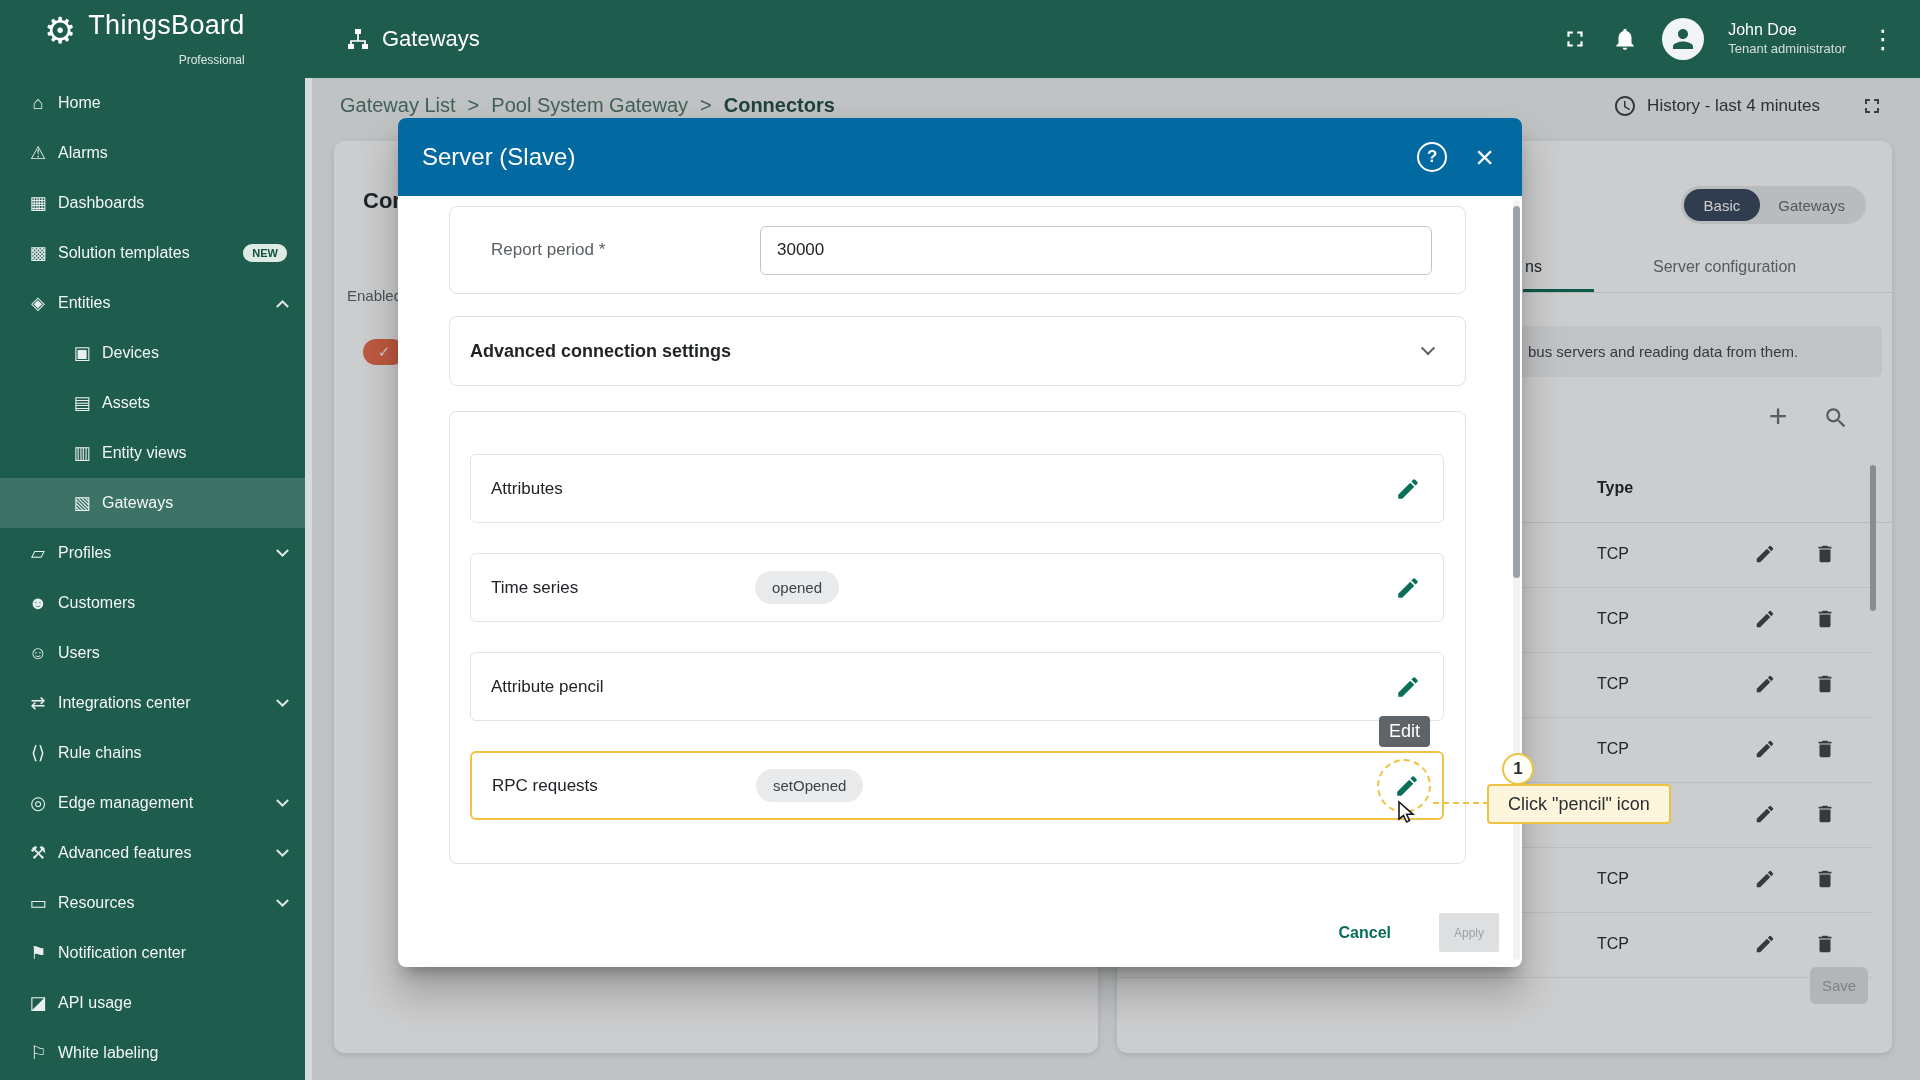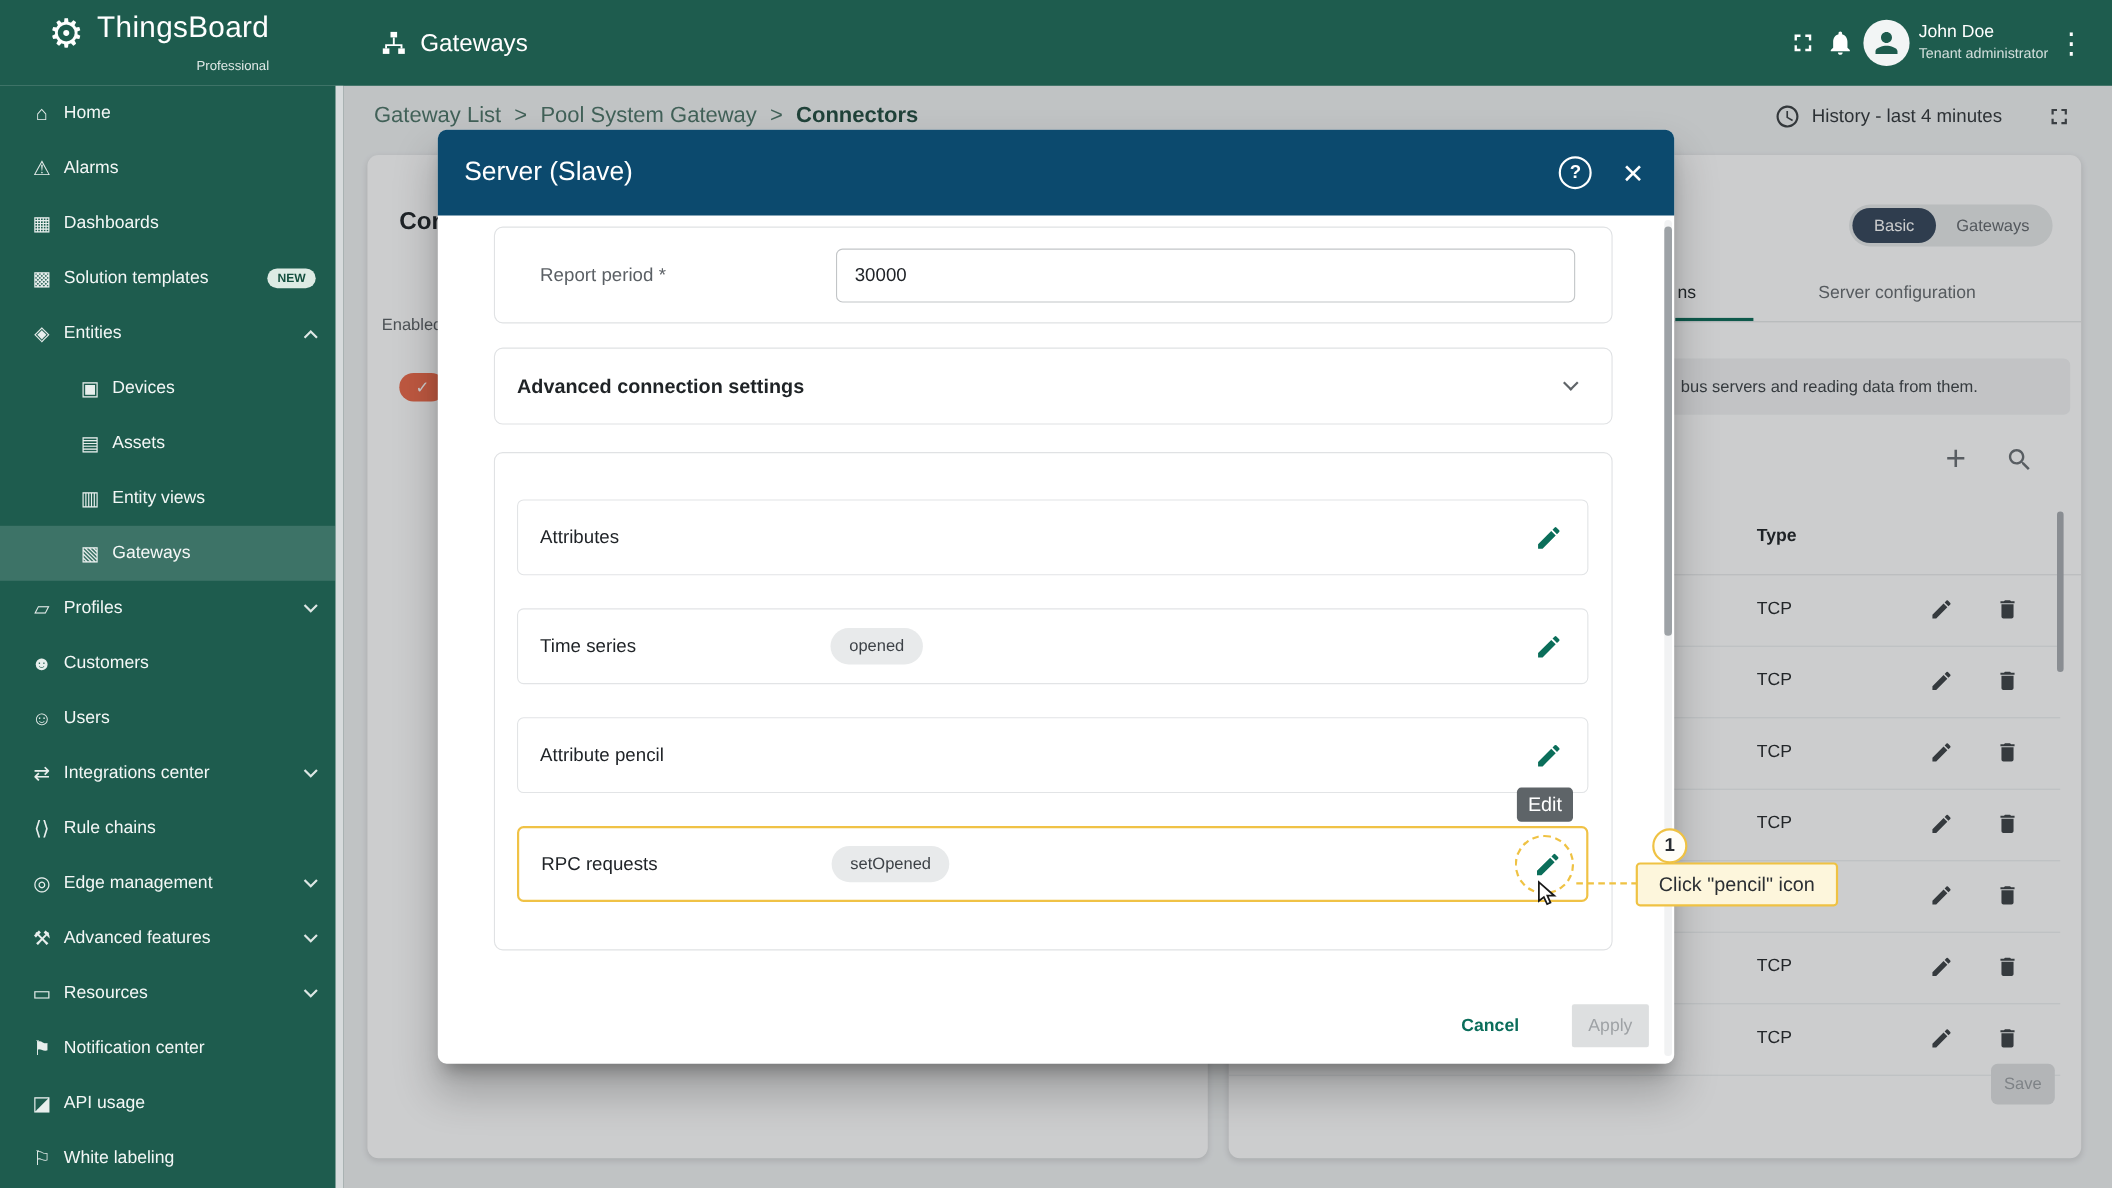--- a/index.html
+++ b/index.html
@@ -7,21 +7,21 @@
   body { font-family:"Liberation Sans","DejaVu Sans",sans-serif; background:#F0F2F3; }
   .screen { position:relative; width:1920px; height:1080px; overflow:hidden; }
 
   
   .topbar { position:absolute; top:0; left:0; width:100%; height:78px; background:#1E5C4E; display:flex; align-items:center; z-index:10; color:#fff; }
   .brand { width:312px; flex:none; display:flex; align-items:flex-start; padding-left:44px; gap:12px; }
   .gear-glyph { font-size:36px; line-height:1; margin-top:2px; }
   .brand-name { font-size:27px; font-weight:500; letter-spacing:.3px; line-height:1.1; }
   .brand-sub { font-size:12px; text-align:right; opacity:.85; margin-top:12px; }
   .page-title-wrap { display:flex; align-items:center; gap:12px; font-size:22px; margin-left:34px; }
-  .topbar-right { margin-left:auto; display:flex; align-items:center; gap:8px; padding-right:24px; }
+  .topbar-right { margin-left:auto; display:flex; align-items:center; gap:24px; padding-right:24px; }
   .icon-btn { display:flex; align-items:center; justify-content:center; color:#fff; }
   .avatar { width:42px; height:42px; border-radius:50%; background:#F2F5F5; display:flex; align-items:center; justify-content:center; }
   .user-block { line-height:1.3; }
   .user-name { font-size:16px; }
   .user-role { font-size:13px; opacity:.8; }
   .dots-glyph { font-size:26px; }
 
   
   .sidebar { position:absolute; top:78px; left:0; width:312px; bottom:0; background:#1E5C4E; z-index:10; color:rgba(255,255,255,.95); }
   .sidebar-scrollbar { position:absolute; top:0; right:0; width:7px; height:100%; background:#D7DBDC; }
@@ -68,21 +68,21 @@
   .trow { height:65px; border-bottom:1px solid #ECEEEF; position:relative; }
   .trow-type { position:absolute; left:480px; top:22px; font-size:16px; color:#26292c; }
   .trow-edit { position:absolute; left:637px; top:20px; color:#3E4347; }
   .trow-del { position:absolute; left:697px; top:20px; color:#3E4347; }
   .vscroll { position:absolute; left:753px; top:324px; width:6px; height:146px; background:#A9AEB3; border-radius:3px; }
   .save-btn { position:absolute; right:24px; top:826px; width:58px; height:37px; background:#DFE1E2; color:#9CA0A4; font-size:15px; border:none; border-radius:6px; font-family:inherit; }
 
   
   .backdrop { position:absolute; left:312px; top:78px; right:0; bottom:0; background:rgba(22,28,30,.22); z-index:20; }
   .modal { position:absolute; left:398px; top:118px; width:1124px; height:849px; background:#fff; border-radius:8px; z-index:30; box-shadow:0 11px 15px -7px rgba(0,0,0,.3), 0 24px 38px 3px rgba(0,0,0,.22); }
-  .modal-header { height:78px; background:#0c4a6e; border-radius:8px 8px 0 0; display:flex; align-items:center; color:#fff; padding:0 28px 0 24px;justify-content:flex-end; }
+  .modal-header { height:78px; background:#0369a1; border-radius:8px 8px 0 0; display:flex; align-items:center; color:#fff; padding:0 28px 0 24px;justify-content:flex-end; }
   .modal-title { font-size:24px; font-weight:500; }
   .help-btn { margin-left:auto; width:30px; height:30px; border:2.5px solid #fff; border-radius:50%; display:flex; align-items:center; justify-content:center; font-size:17px; font-weight:700; cursor:pointer; }
   .close-btn { margin-left:28px; font-size:32px; line-height:26px; cursor:pointer; }
   .modal-body { position:relative; height:771px; }
   .group { position:absolute; left:51px; width:1017px; border:1px solid #E0E2E4; border-radius:8px; background:#fff; }
   .report-group { top:10px; height:88px; display:flex; align-items:center; padding:0 33px 0 41px; }
   .report-label { width:269px; flex:none; font-size:17px; color:#5b6065; }
   .text-input { flex:1; height:49px; border:1px solid #C2C5C7; border-radius:6px; padding:0 16px; font-size:17px; color:#202428; background:#fff; font-family:inherit; }
   .adv-group { top:120px; height:70px; display:flex; align-items:center; padding:0 32px 0 20px; }
   .adv-title { font-size:18px; font-weight:600; color:#1f2326; }
@@ -91,21 +91,21 @@
   .mcard { height:69px; border:1px solid #E2E4E6; border-radius:6px; display:flex; align-items:center; padding:0 22px 0 20px; background:#fff; }
   .mcard + .mcard { margin-top:30px; }
   .mcard.highlight { border:2px solid #F0C246; }
   .mcard-label { width:264px; flex:none; font-size:17px; color:#202428; }
   .chip { background:#E8EAEB; border-radius:17px; padding:8px 17px; font-size:15px; color:#3d4247; }
   .pencil-btn { margin-left:auto; color:#0B6E5A; cursor:pointer; display:flex; }
   .modal-scroll-track { position:absolute; right:2px; top:4px; width:7px; height:760px; background:#F1F2F3; border-radius:4px; }
   .modal-scroll-thumb { position:absolute; right:2px; top:10px; width:7px; height:372px; background:#9DA2A6; border-radius:4px; }
   .modal-footer { position:absolute; right:23px; bottom:15px; display:flex; align-items:center; }
   .cancel-btn { background:none; border:none; color:#0A6D5A; font-size:16px; font-weight:600; margin-right:48px; font-family:inherit; cursor:pointer; }
-  .apply-btn { height:39px; background:#DDDFE0; color:#9EA2A5; border:none; border-radius:2px; font-size:16px; padding:0 15px; font-family:inherit; }
+  .apply-btn { height:39px; background:#DDDFE0; color:#9EA2A5; border:none; border-radius:2px; font-size:12px; padding:0 15px; font-family:inherit; }
 
   
   .tooltip { position:absolute; left:1379px; top:716px; background:#5E6468; color:#fff; font-size:18px; padding:5px 10px; border-radius:4px; z-index:40; }
   .focus-ring { position:absolute; left:1377px; top:759px; width:54px; height:54px; border:2px dashed #EFC243; border-radius:50%; z-index:40; }
   .dash-line { position:absolute; left:1433px; top:802px; width:56px; border-top:2px dashed #EFC243; z-index:40; }
   .step-circle { position:absolute; left:1502px; top:753px; width:32px; height:32px; border:2px solid #EFC243; background:#FFFEF8; border-radius:50%; display:flex; align-items:center; justify-content:center; font-size:17px; font-weight:600; color:#2b2f33; z-index:41; }
   .callout { position:absolute; left:1487px; top:784px; height:40px; background:#FDF6DC; border:2px solid #EFC243; border-radius:4px; display:flex; align-items:center; padding:0 19px; font-size:18px; font-weight:500; color:#2b2f33; z-index:40; white-space:nowrap; }
   .cursor-icon { position:absolute; left:1394px; top:800px; z-index:42; }
 </style>
 </head>

